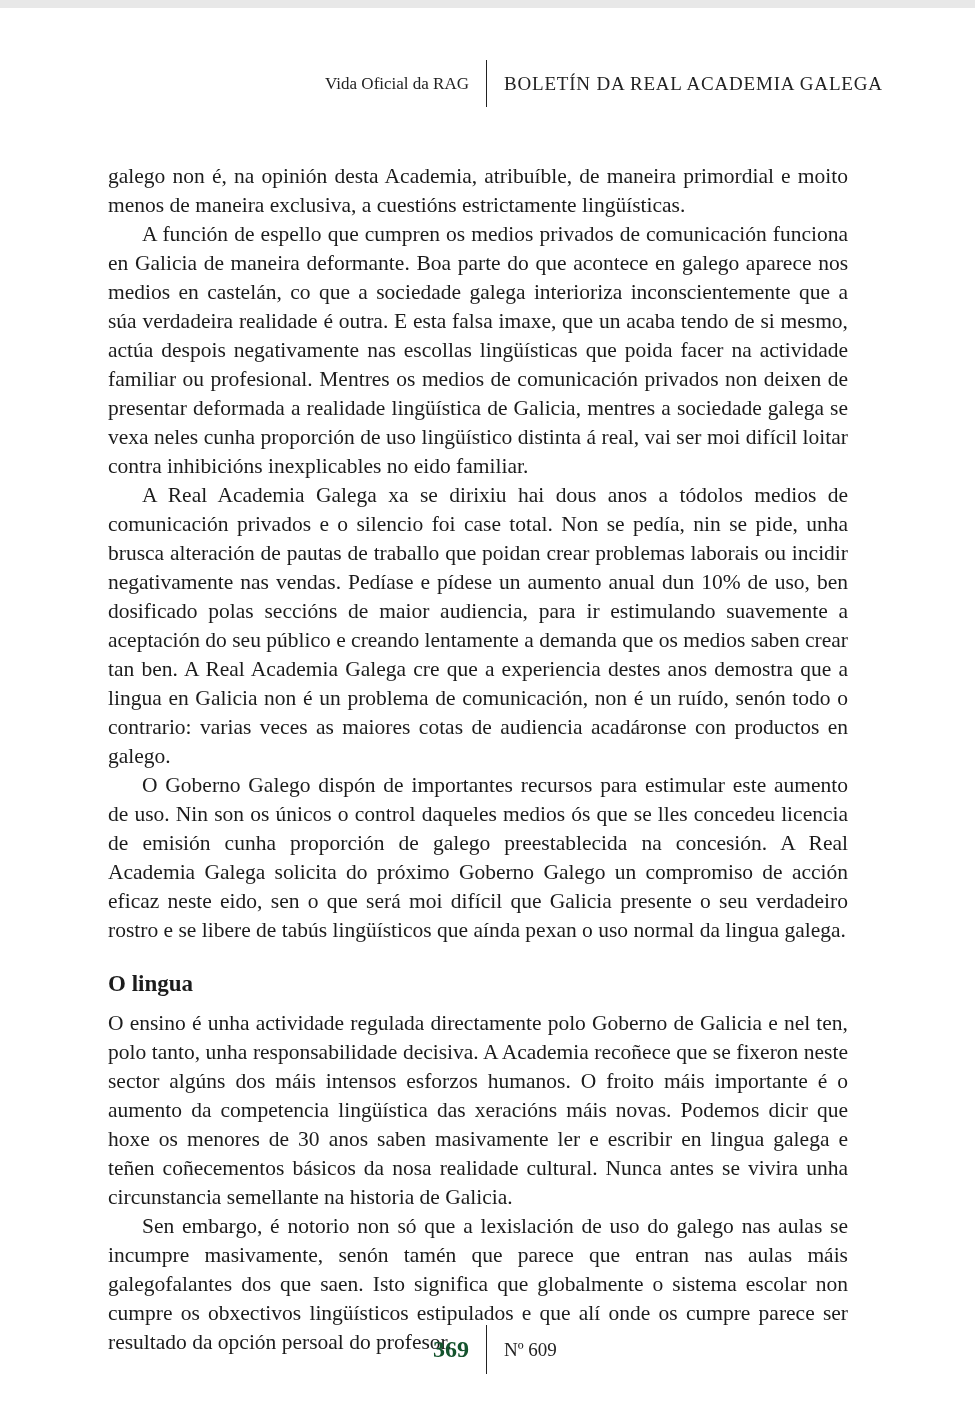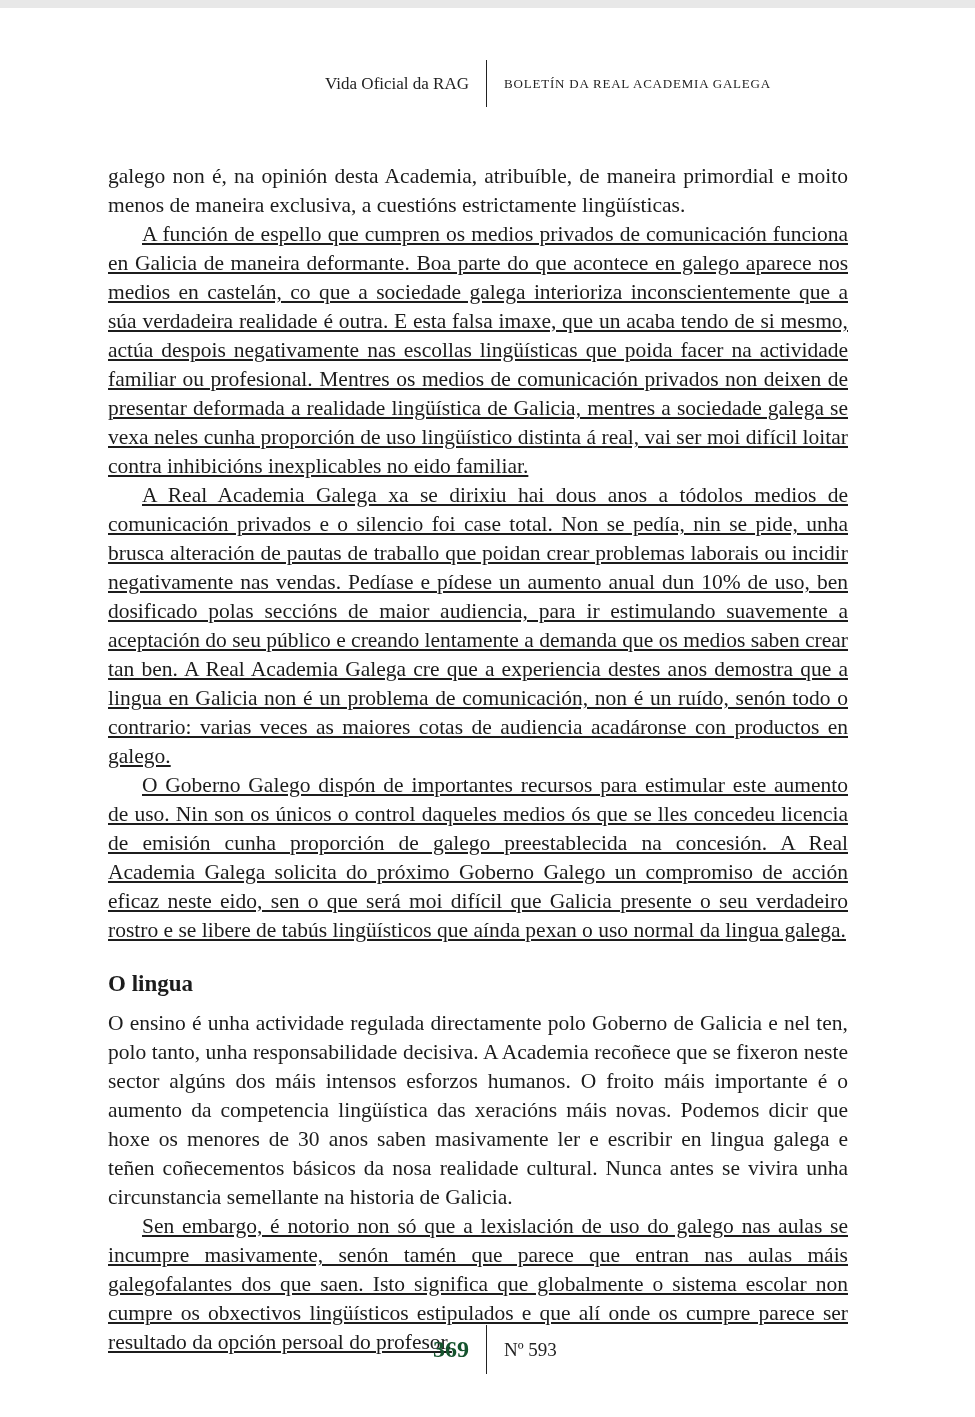--- a/index.html
+++ b/index.html
@@ -34,41 +34,40 @@
     font-size: 17px;
     color: #222;
   }
   .header-rule {
     width: 0;
     height: 47px;
     border-left: 1.5px solid #222;
     margin: 0 17px;
   }
   .page-header .header-right {
-    font-size: 13px;
+    font-size: 19px;
     letter-spacing: 0.8px;
     color: #222;
   }
 
   
   .page-body {
     position: absolute;
     top: 154px;
     left: 108px;
     width: 740px;
     font-size: 21.5px;
     line-height: 29px;
     text-align: justify;
   }
   .page-body p {
     margin: 0;
   }
   .page-body p.indent {
     text-indent: 34px;
-    text-decoration: underline;
   }
   .section-heading {
     font-size: 23px;
     font-weight: bold;
     margin: 24px 0 11px 0;
     text-align: left;
     line-height: 29px;
   }
 
   
@@ -118,16 +117,16 @@
 
     <h2 class="section-heading">O lingua</h2>
 
     <p class="noindent">O ensino é unha actividade regulada directamente polo Goberno de Galicia e nel ten, polo tanto, unha responsabilidade decisiva. A Academia recoñece que se fixeron neste sector algúns dos máis intensos esforzos humanos. O froito máis importante é o aumento da competencia lingüística das xeracións máis novas. Podemos dicir que hoxe os menores de 30 anos saben masivamente ler e escribir en lingua galega e teñen coñecementos básicos da nosa realidade cultural. Nunca antes se vivira unha circunstancia semellante na historia de Galicia.</p>
     <p class="indent">Sen embargo, é notorio non só que a lexislación de uso do galego nas aulas se incumpre masivamente, senón tamén que parece que entran nas aulas máis galegofalantes dos que saen. Isto significa que globalmente o sistema escolar non cumpre os obxectivos lingüísticos estipulados e que alí onde os cumpre parece ser resultado da opción persoal do profesor.</p>
   </main>
 
   <footer class="page-footer">
     <span class="footer-page">369</span>
     <span class="footer-rule"></span>
-    <span class="footer-issue">Nº 593</span>
+    <span class="footer-issue">Nº 609</span>
   </footer>
 
 </div>
 
 </body></html>

